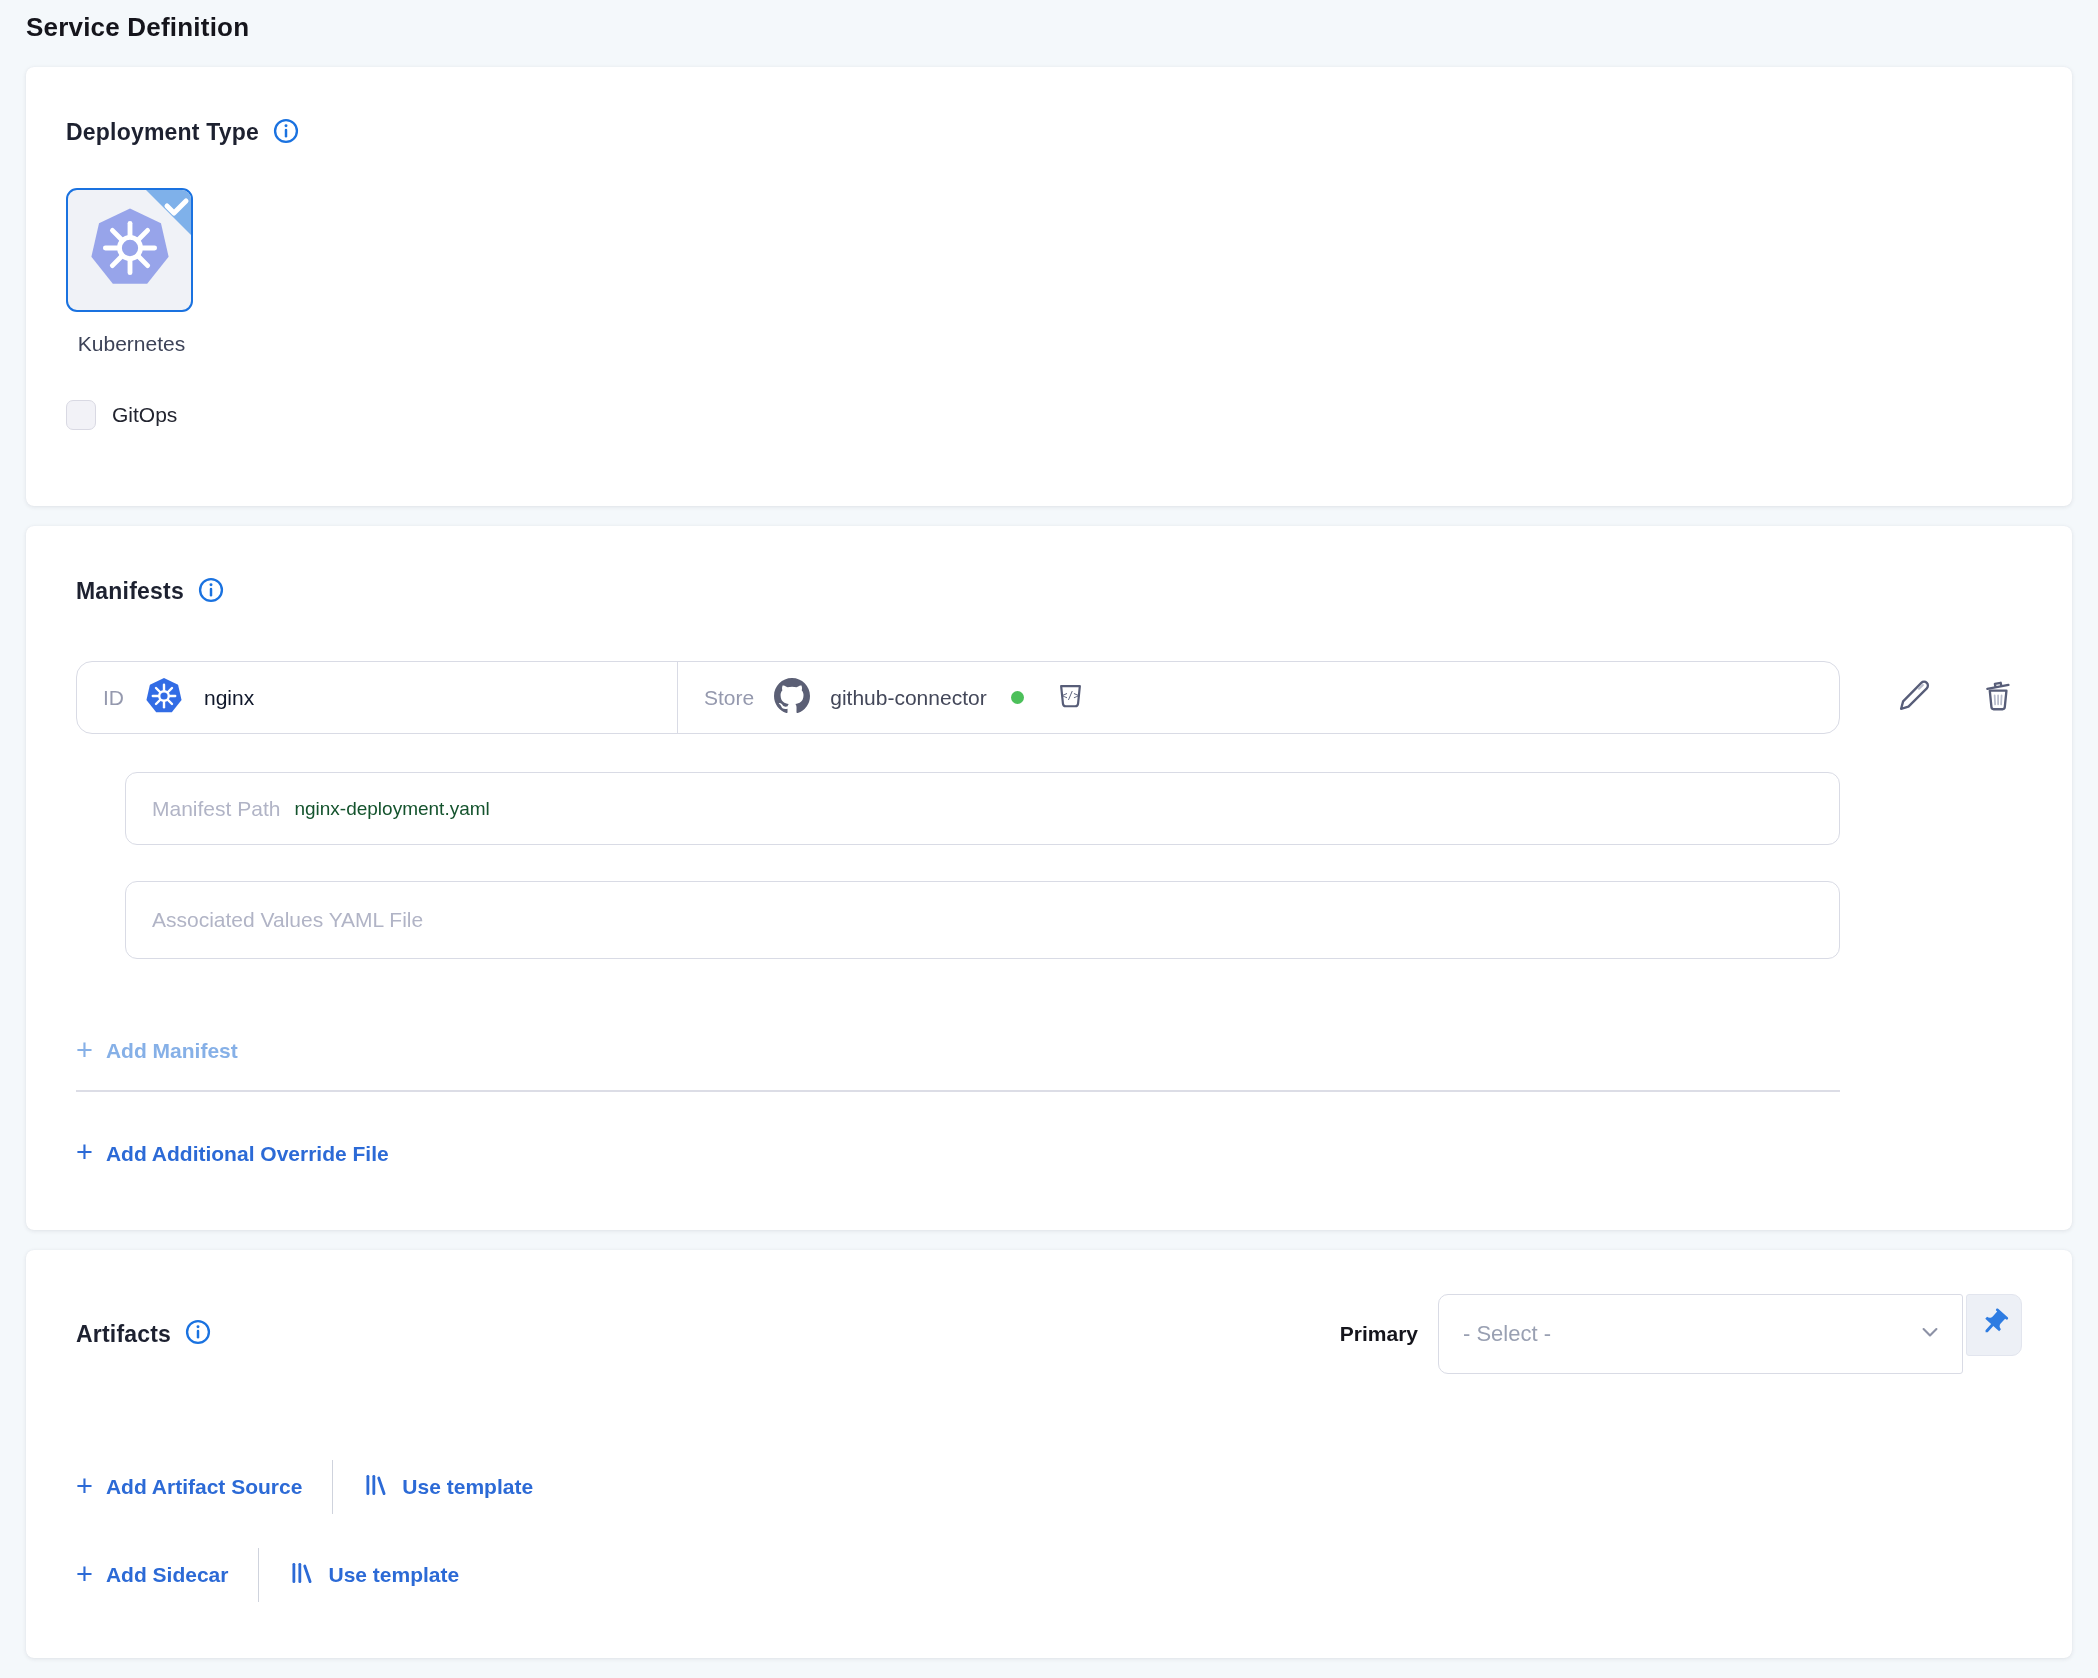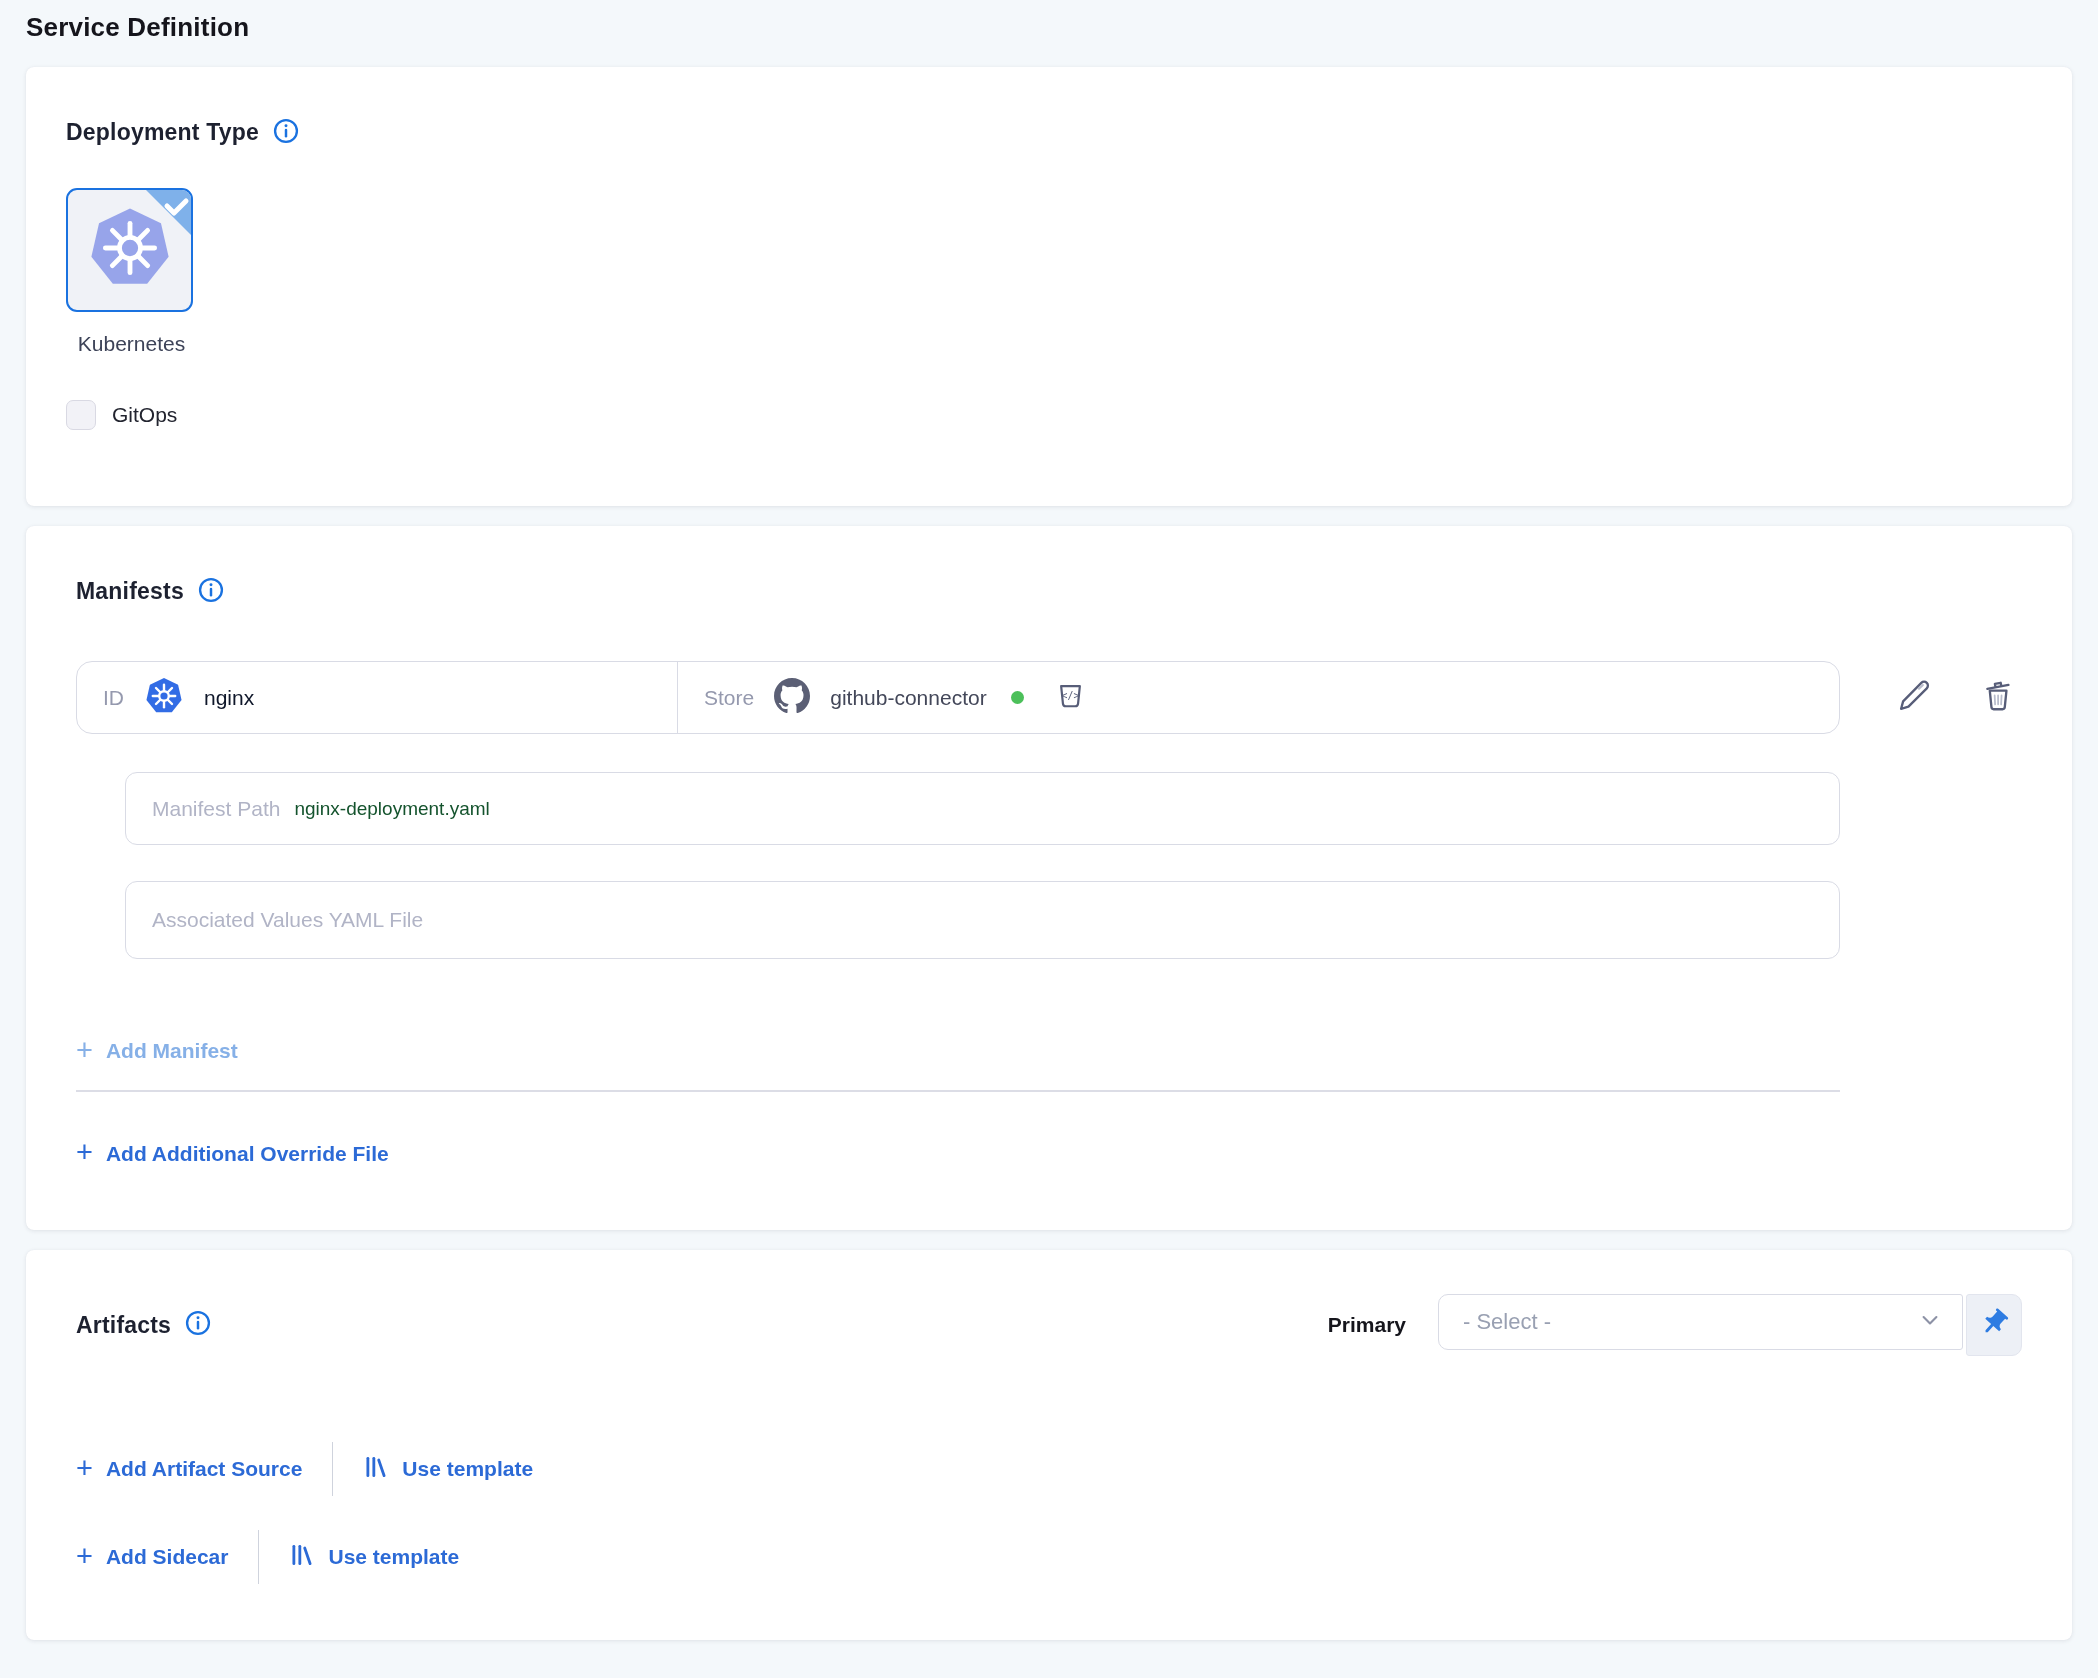--- a/index.html
+++ b/index.html
@@ -84,25 +84,25 @@
     color: #2c6ad6;
   }
   .link-btn .plus { font-size: 29px; font-weight: 500; line-height: 22px; margin-top: -3px; }
   .link-btn.soft { color: #86b0e7; }
   .add-manifest { margin-top: 80px; }
   .h-divider { width: 1764px; height: 2px; background: #dcdde6; margin-top: 26px; border: none; }
   .add-override { margin-top: 50px; }
 
   
   .artifacts-head { display: flex; align-items: center; justify-content: space-between; }
-  .primary-group { display: flex; align-items: center; gap: 32px; }
+  .primary-group { display: flex; align-items: center; gap: 20px; }
   .primary-label { font-size: 21px; font-weight: 700; color: #15151c; }
   .select-assembly { display: flex; align-items: stretch; }
   .select-box {
-    width: 525px; height: 56px; background: #fff;
+    width: 525px; height: 80px; background: #fff;
     border: 1px solid #d9dbe5; border-radius: 10px 3px 3px 10px;
     display: flex; align-items: center; justify-content: space-between;
     padding: 0 18px 0 24px; cursor: pointer;
   }
   .select-placeholder { font-size: 22px; color: #99a0b2; }
   .pin-btn {
     width: 56px; height: 62px; margin-left: 3px;
     background: #edf0f6; border: 1px solid #e2e5ee; border-radius: 3px 10px 10px 3px;
     display: flex; align-items: center; justify-content: center; cursor: pointer;
   }

